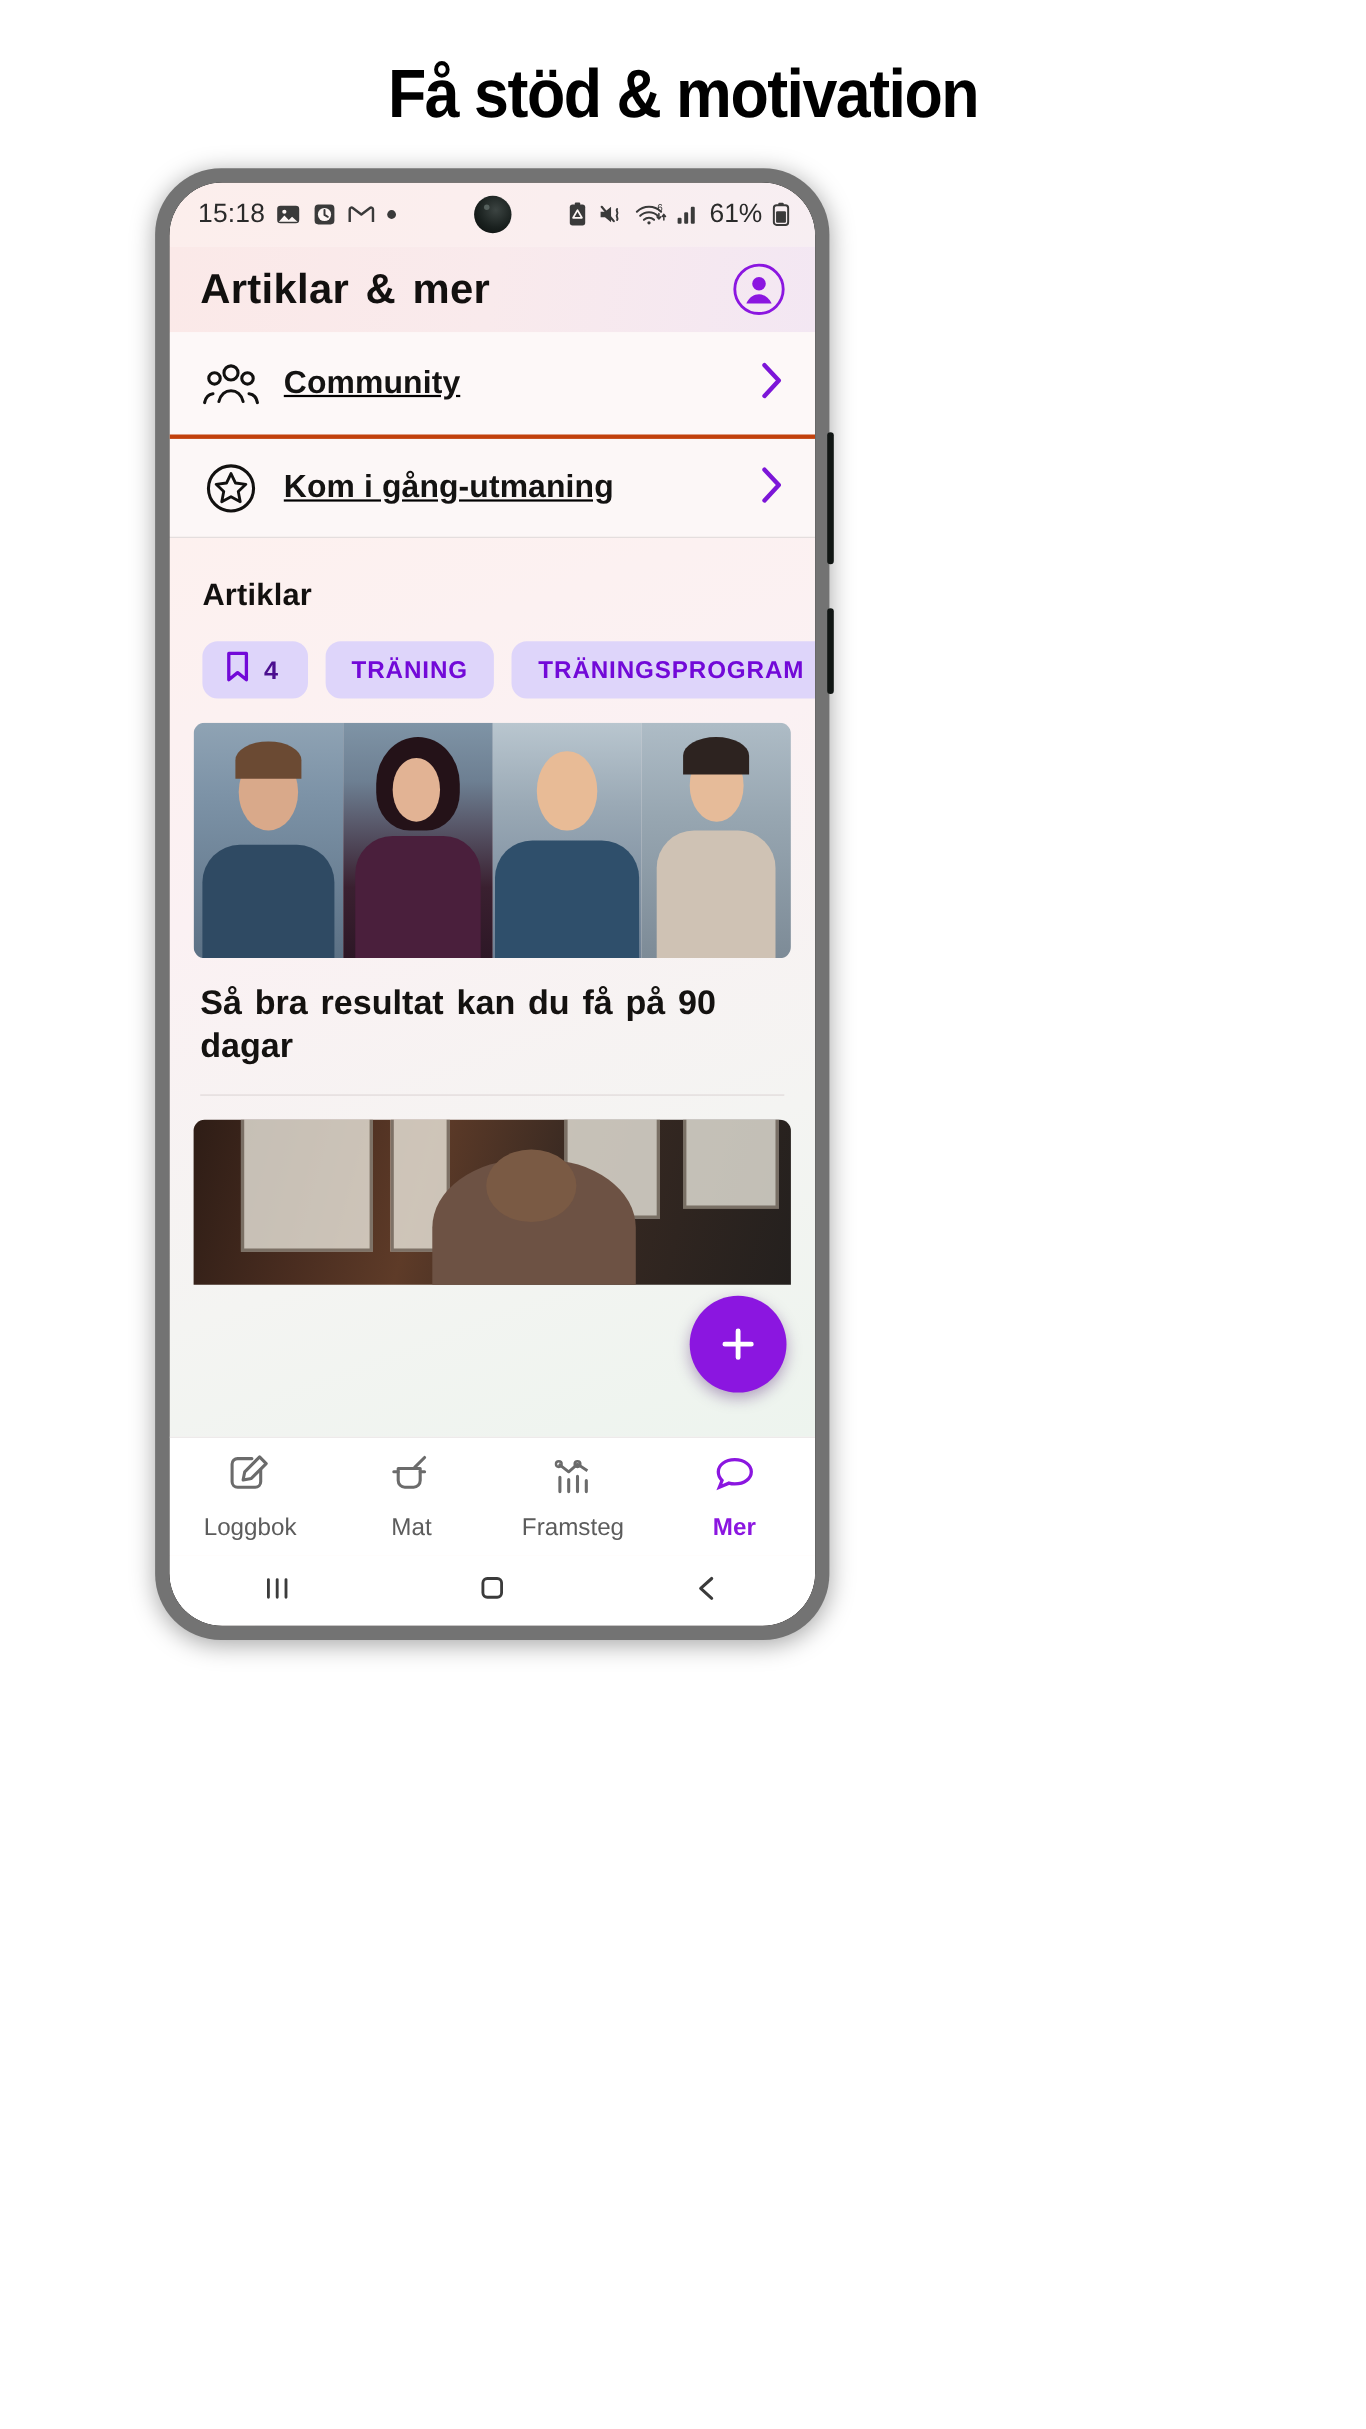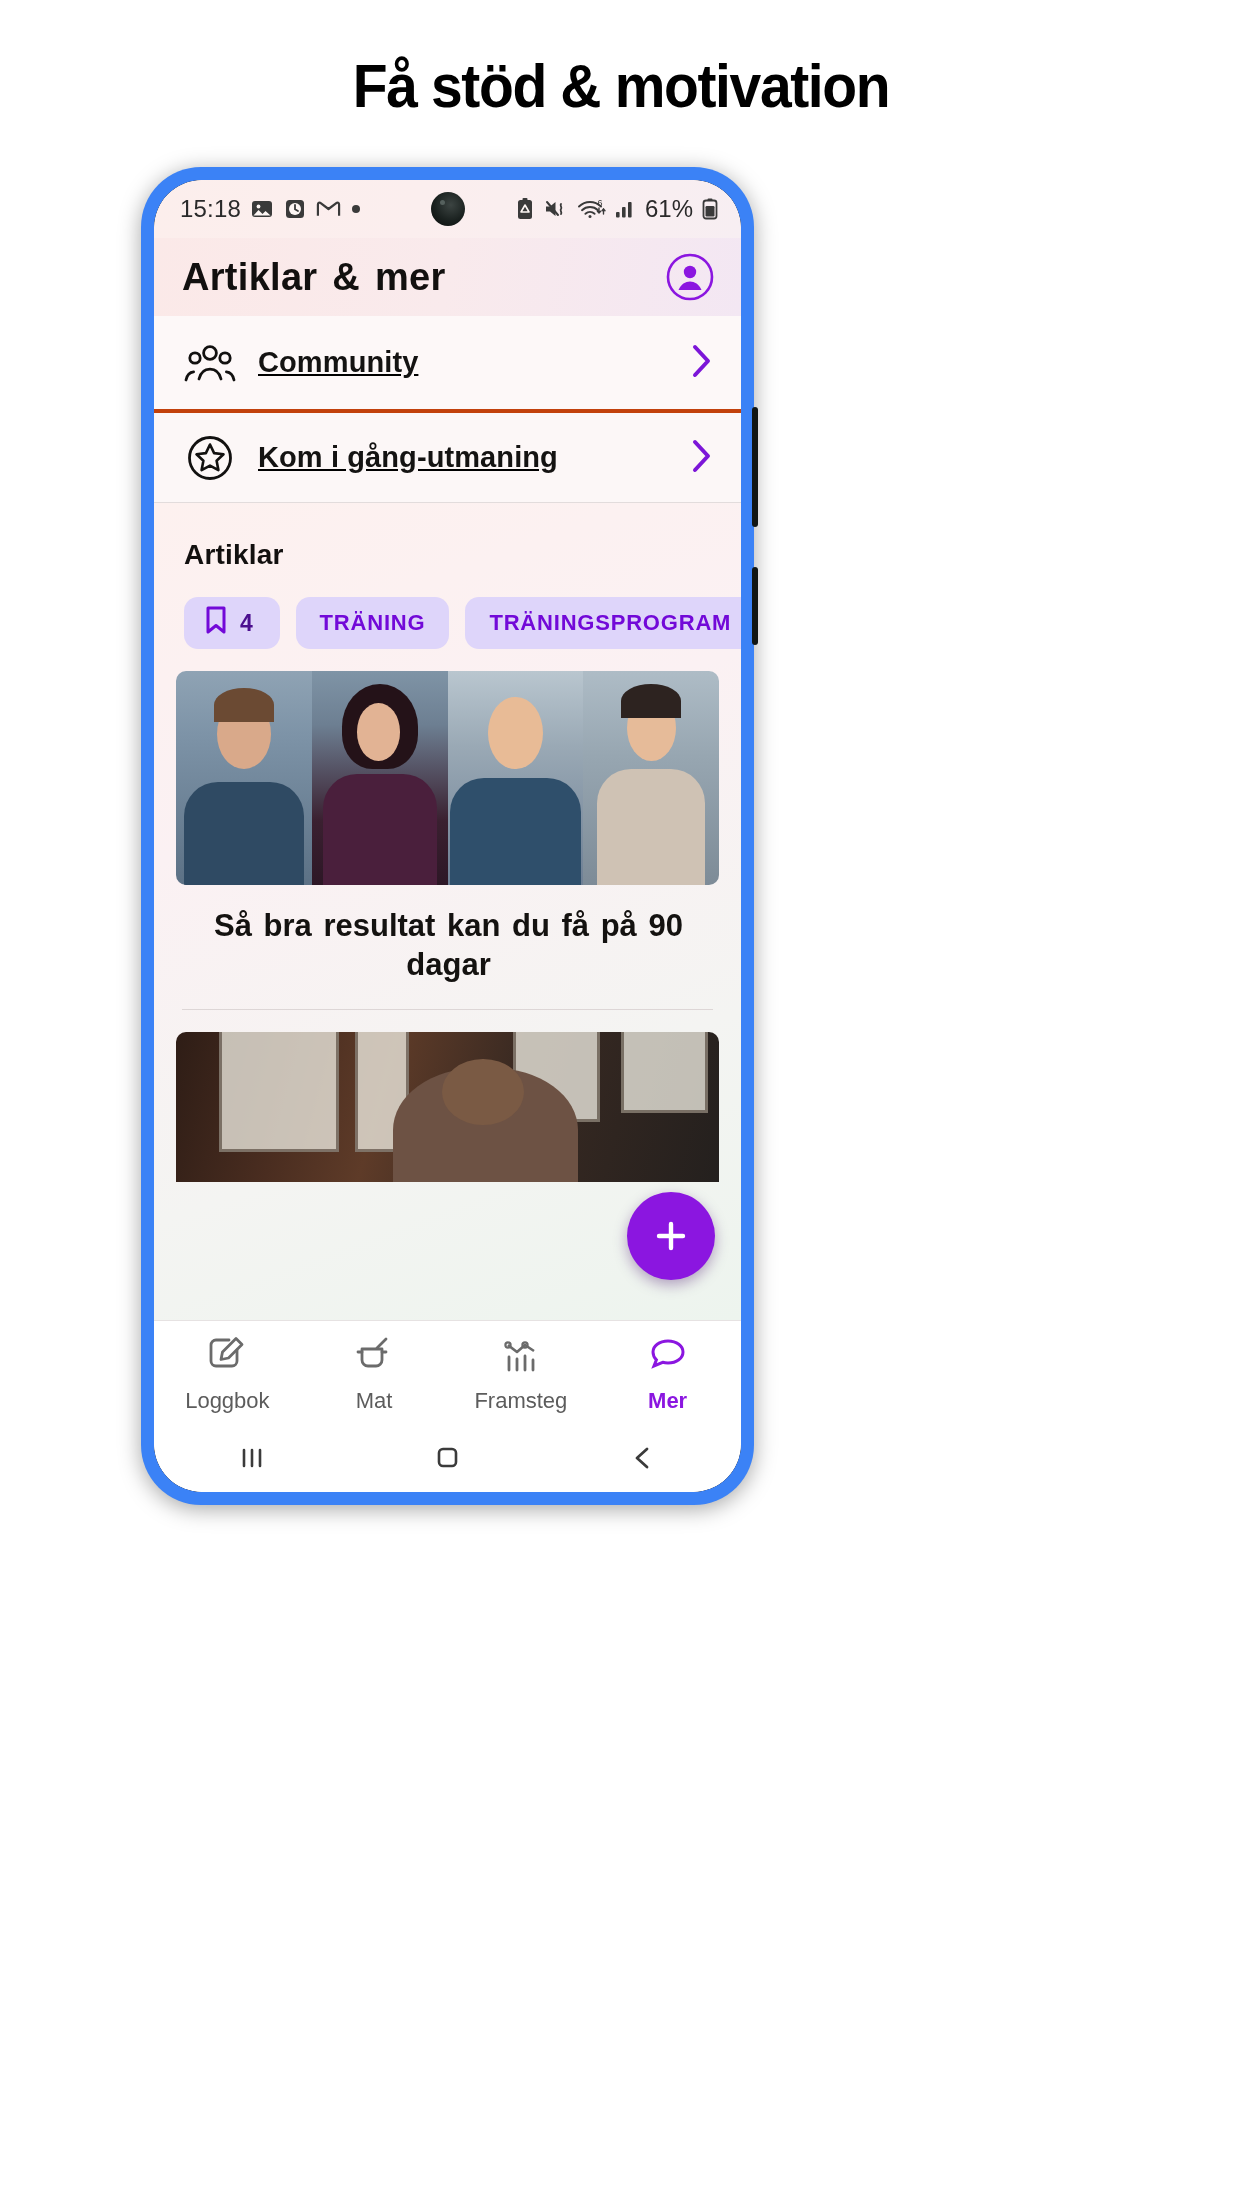--- a/index.html
+++ b/index.html
@@ -19,23 +19,23 @@
     font-weight:bold;
     font-size:62px;
     letter-spacing:-1.5px;
     color:#000000;
     transform:scaleX(0.92);
   }
 
   
   .device{
     position:absolute;
-    left:141px; top:167px;
+    left:141px; top:153px;
     width:613px; height:1338px;
-    background:#3b82f6;
+    background:#737373;
     border-radius:60px;
     box-shadow:0 4px 22px rgba(0,0,0,.35);
     padding:13px;
   }
   .device-inner{
     position:relative;
     width:100%; height:100%;
     background:#000;
     border-radius:48px;
     overflow:hidden;
@@ -162,21 +162,20 @@
   .p2{ background:linear-gradient(180deg,#7f94a6 0%,#6d7f92 25%,#3a2030 70%,#2d1726 100%); }
   .p3{ background:linear-gradient(180deg,#b9c6cf 0%,#9aa9b5 35%,#6d7f94 100%); }
   .p4{ background:linear-gradient(180deg,#aebcc6 0%,#97a6b1 40%,#7d8b97 100%); }
   .face{ position:absolute; border-radius:50%; }
   .body-shape{ position:absolute; border-radius:34px 34px 0 0; }
 
   .art-title{
     font-size:31px; font-weight:bold; color:#141210;
     line-height:1.25; padding:22px 4px 0 6px;
     word-spacing:3px;
-    text-align:center;
   }
   .art-sub{
     font-size:24px; color:#3b3733;
     padding:14px 4px 0 6px;
   }
   .divider{
     margin:24px 6px 0 6px;
     height:1px; background:#ddd6d6;
   }
 

